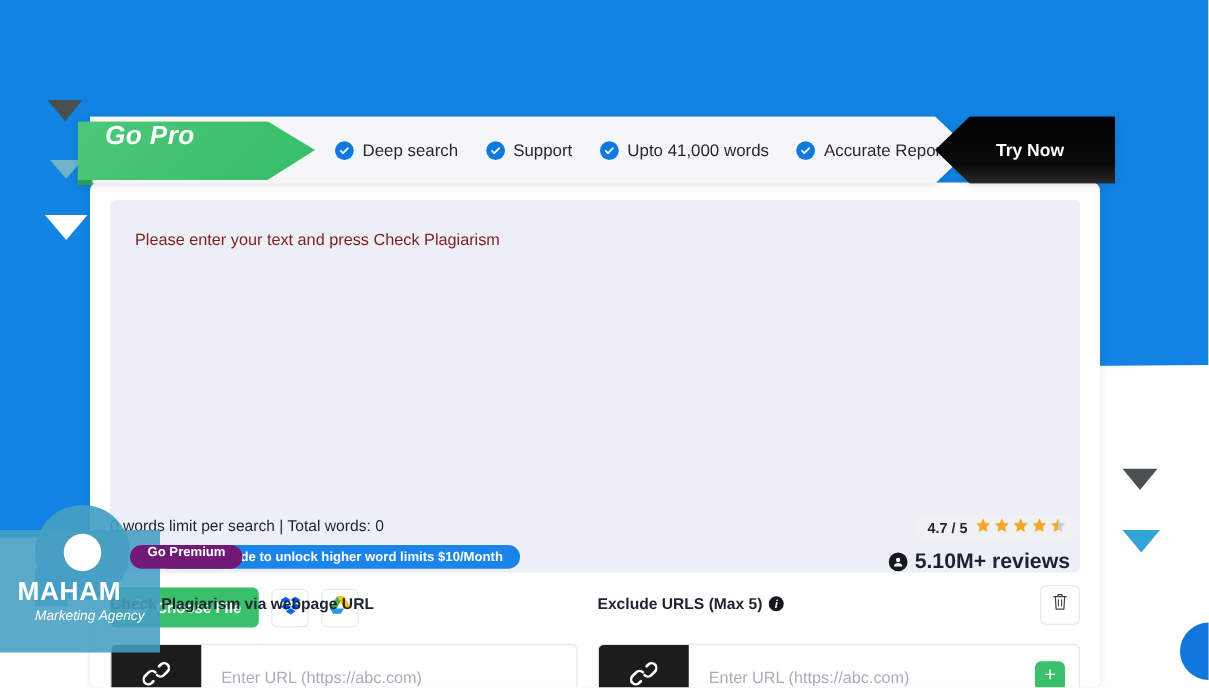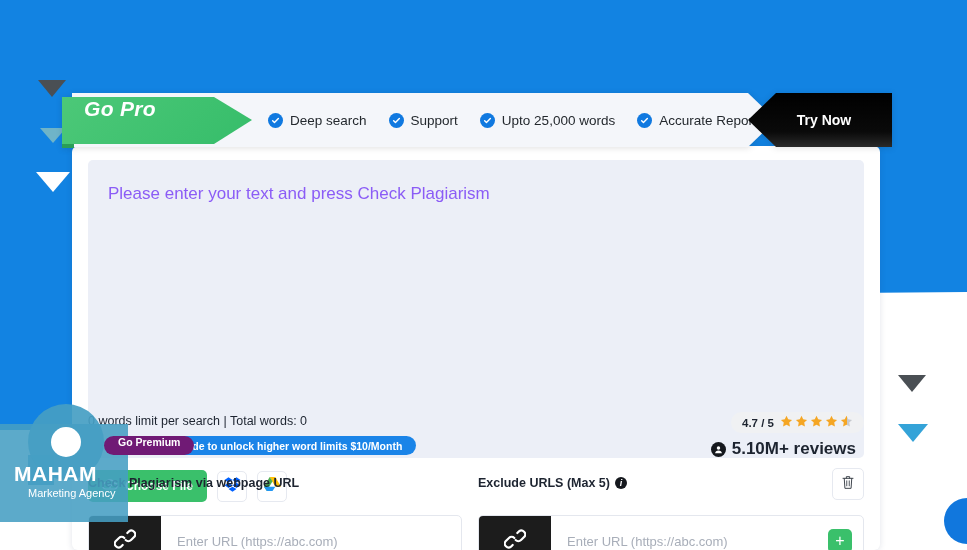--- a/index.html
+++ b/index.html
@@ -156,22 +156,22 @@
   .editor {
     position: absolute;
     left: 16px; top: 14px;
     width: 776px; height: 298px;
     background: #eceff7;
     border-radius: 5px;
   }
   .editor-placeholder {
     position: absolute;
     left: 20px; top: 24px;
-    font-size: 17px;
-    color: #8b5cf6;
+    font-size: 13px;
+    color: #7f1d1d;
   }
 
   
   .toolbar {
     position: absolute;
     left: 16px; top: 322px;
     width: 776px; height: 36px;
     display: flex;
     align-items: center;
     gap: 10px;
@@ -396,20 +396,21 @@
     color: #ffffff;
     font-size: 21px;
     font-weight: bold;
     letter-spacing: .5px;
   }
   .wm-sub {
     position: absolute;
     left: 28px; top: 487px;
     color: #ffffff;
     font-size: 11px;
+    font-style: italic;
   }
 </style>
 </head>
 <body>
 
 <div id="stage">
 
   <div class="bg-blue-top"></div>
   <div class="bg-blue-notch"></div>
   <div class="bg-blue-left"></div>
@@ -577,21 +578,21 @@
             </svg>
           </span>
           <span class="feat-label">Support</span>
         </div>
         <div class="feat">
           <span class="check-icon">
             <svg width="9" height="9" viewBox="0 0 12 12" fill="none">
               <path d="M2.2 6.2L4.6 8.6L9.8 3.4" stroke="#ffffff" stroke-width="1.9" stroke-linecap="round" stroke-linejoin="round"></path>
             </svg>
           </span>
-          <span class="feat-label">Upto 25,000 words</span>
+          <span class="feat-label">Upto 41,000 words</span>
         </div>
         <div class="feat">
           <span class="check-icon">
             <svg width="9" height="9" viewBox="0 0 12 12" fill="none">
               <path d="M2.2 6.2L4.6 8.6L9.8 3.4" stroke="#ffffff" stroke-width="1.9" stroke-linecap="round" stroke-linejoin="round"></path>
             </svg>
           </span>
           <span class="feat-label">Accurate Reports</span>
         </div>
         <div class="feat">

